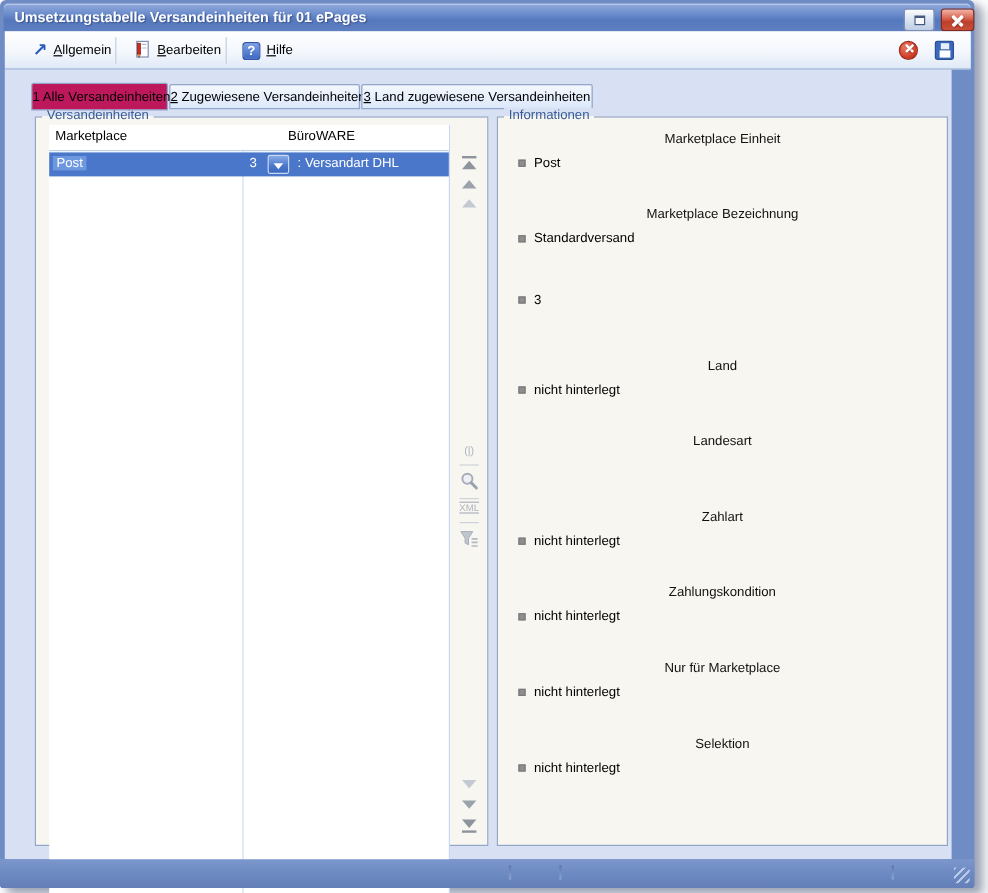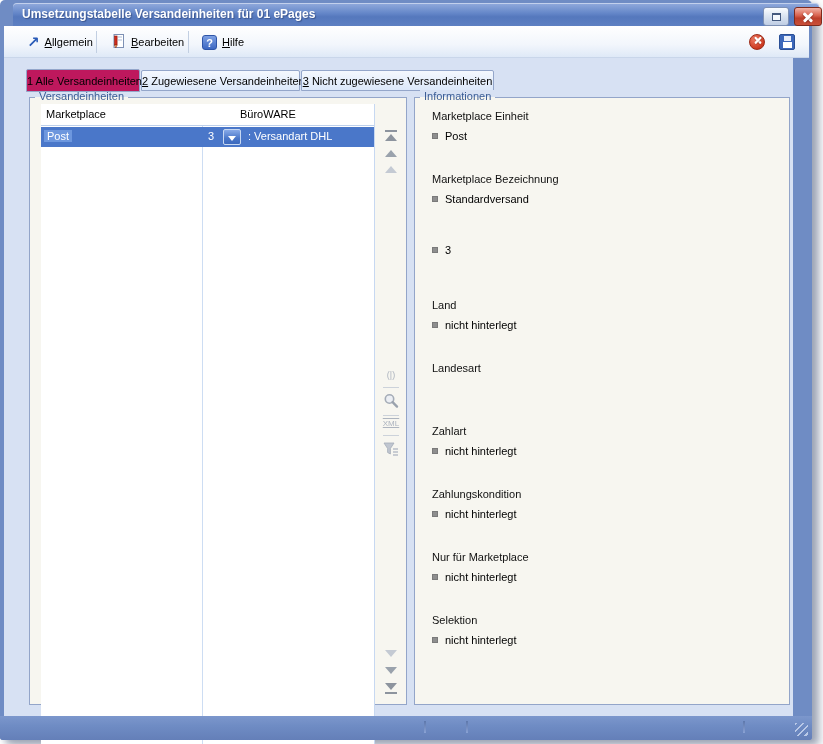--- a/index.html
+++ b/index.html
@@ -4,21 +4,21 @@
 <style>
   * { box-sizing: border-box; margin: 0; padding: 0; }
   html,body { width:823px; height:744px; background:#fff; overflow:hidden;
     font-family:"Liberation Sans","DejaVu Sans",sans-serif; font-size:11px; color:#000; }
 
   .window { position:absolute; left:0; top:0; width:812px; height:740px;
     background:#6f8cc4; border-radius:5px 5px 3px 3px;
     box-shadow: 5px 4px 7px rgba(110,120,145,.55), 9px 7px 10px rgba(130,140,160,.35); }
 
   
-  .titlebar { position:absolute; left:13px; top:3px; width:806px; height:23px;
+  .titlebar { position:absolute; left:3px; top:3px; width:806px; height:23px;
     background:linear-gradient(#92abdd 0%, #6486c8 45%, #5578bd 60%, #5e80c2 100%);
     border-radius:4px 4px 0 0; box-shadow:inset 0 1px 0 rgba(255,255,255,.45); }
   .title-text { position:absolute; left:9px; top:4px; font-size:12px; font-weight:bold;
     color:#fff; text-shadow:1px 1px 1px rgba(40,60,110,.6); white-space:nowrap; }
   .tb-btn { position:absolute; top:4px; height:19px; border-radius:3px; cursor:default; }
   .btn-restore { left:750px; width:26px; border:1px solid #7d90b4;
     background:linear-gradient(#fbfdff, #dde6f2 45%, #bfcde4); }
   .btn-restore .glyph { position:absolute; left:8px; top:5px; width:9px; height:8px;
     border:1px solid #44597e; border-top:2px solid #44597e; background:#f4f8fd; }
   .btn-close { left:781px; width:28px; border:1px solid #7e2a1d;
@@ -66,21 +66,21 @@
     border-radius:2px 2px 0 0; text-align:center; line-height:20px; white-space:nowrap;
     background:linear-gradient(#f4f8fe, #dce8fa); cursor:default; }
   .tab.active { top:11px; height:23px; background:#be185d; line-height:22px; z-index:2; }
   .tab1 { left:22px;  width:114px; }
   .tab2 { left:137px; width:159px; }
   .tab3 { left:297px; width:193px; }
 
   
   .groupbox { position:absolute; border:1px solid #93a5c9; background:#f7f6f0; }
   .gb-left  { left:25px;  top:39px; width:378px; height:608px; }
-  .gb-right { left:410px; top:39px; width:376px; height:608px; }
+  .gb-right { left:410px; top:39px; width:376px; height:608px;text-align:center; }
   .gb-label { position:absolute; top:-8px; left:5px; padding:0 4px; color:#3a5c94;
     background:linear-gradient(#d7e1f3 55%, #f7f6f0 55%); white-space:nowrap; }
 
   
   .list { position:absolute; left:11px; top:6px; width:334px; height:660px;
     background:#fff; border-right:1px solid #c7d8f1; }
   .t-header { position:absolute; left:0; top:0; width:100%; height:22px;
     border-bottom:1px solid #bdd0ec; background:#fff; }
   .t-header .h1 { position:absolute; left:5px;  top:4px; font-weight:bold; font-weight:normal; }
   .t-header .h2 { position:absolute; left:166px; top:4px;padding-left:33px; }
@@ -177,21 +177,21 @@
 
   <div class="content">
 
     <div class="tab tab1 active">
       <span><span>1</span><span> Alle Versandeinheiten</span></span>
     </div>
     <div class="tab tab2">
       <span><span class="u">2</span><span> Zugewiesene Versandeinheiten</span></span>
     </div>
     <div class="tab tab3">
-      <span><span class="u">3</span><span> Nicht zugewiesene Versandeinheiten</span></span>
+      <span><span class="u">3</span><span> Land zugewiesene Versandeinheiten</span></span>
     </div>
 
     <div class="groupbox gb-left">
       <div class="gb-label">Versandeinheiten</div>
 
       <div class="list">
         <div class="col-div"></div>
         <div class="t-header">
           <span class="h1">Marketplace</span>
           <span class="h2">BüroWARE</span>

